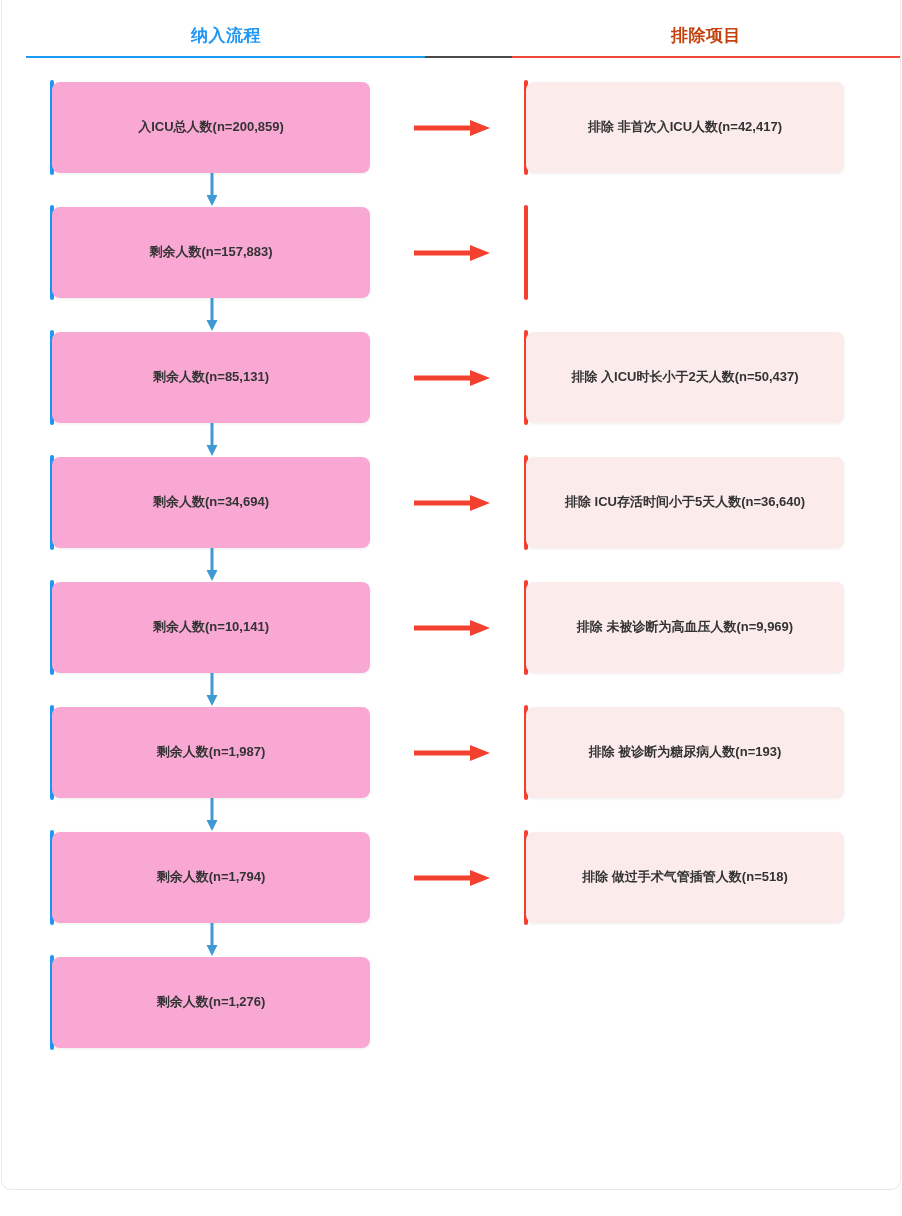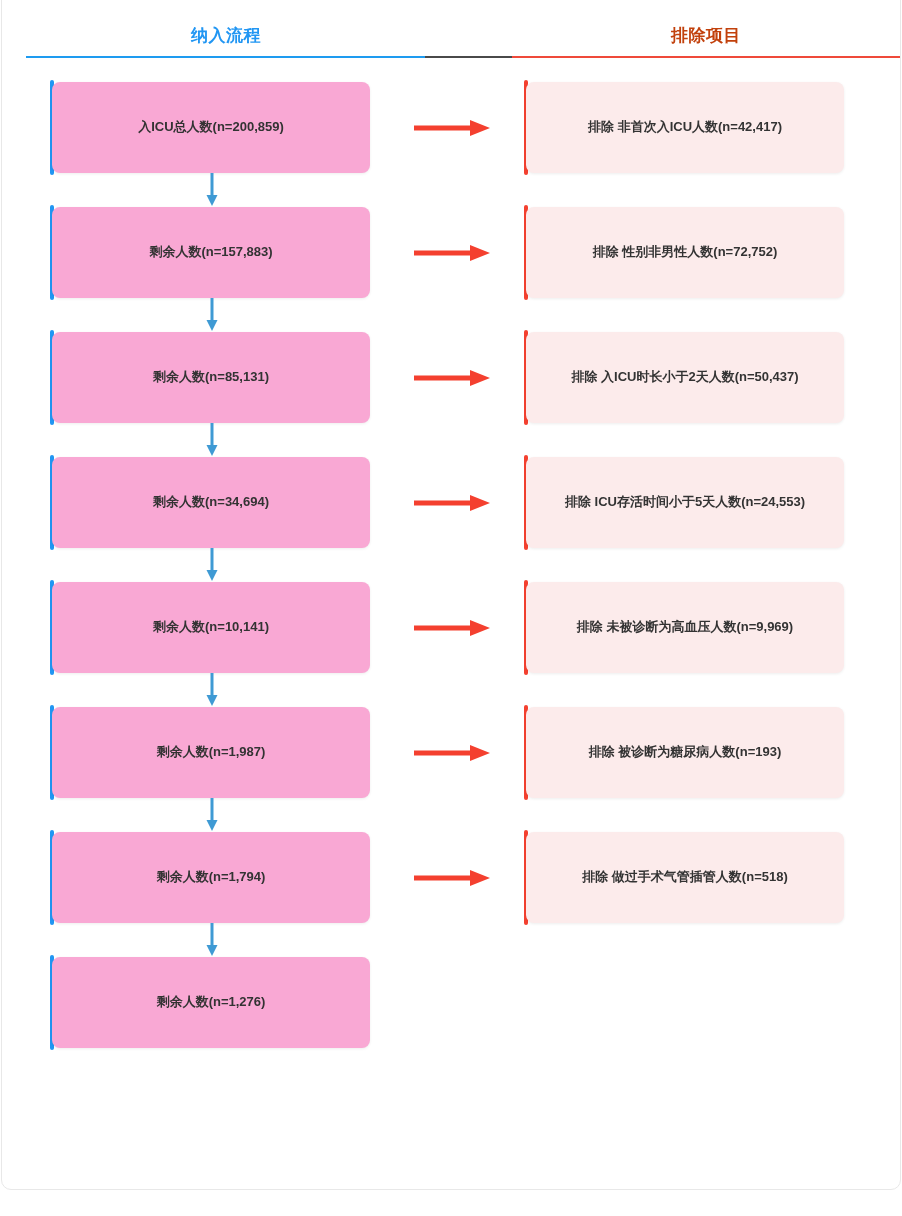--- a/index.html
+++ b/index.html
@@ -201,23 +201,20 @@
       <div class="row">
         <div class="accent blue"></div>
         <div class="node include">
           <span class="label">剩余人数(n=157,883)</span>
         </div>
         <div class="h-arrow"><svg width="80" height="20" viewBox="0 0 80 20">
             <line x1="0" y1="10" x2="60" y2="10" stroke="#f4402f" stroke-width="5"></line>
             <polygon points="56,2 76,10 56,18" fill="#f4402f"></polygon>
           </svg></div>
         <div class="accent red"></div>
-        <div class="node exclude">
-          <span class="label">排除 性别非男性人数(n=72,752)</span>
-        </div>
         <div class="v-arrow"><svg width="14" height="34" viewBox="0 0 14 34">
             <line x1="7" y1="0" x2="7" y2="24" stroke="#3f9ad4" stroke-width="3"></line>
             <polygon points="1.5,22 12.5,22 7,33" fill="#3f9ad4"></polygon>
           </svg></div>
       </div>
       <div class="row">
         <div class="accent blue"></div>
         <div class="node include">
           <span class="label">剩余人数(n=85,131)</span>
         </div>
@@ -238,21 +235,21 @@
         <div class="accent blue"></div>
         <div class="node include">
           <span class="label">剩余人数(n=34,694)</span>
         </div>
         <div class="h-arrow"><svg width="80" height="20" viewBox="0 0 80 20">
             <line x1="0" y1="10" x2="60" y2="10" stroke="#f4402f" stroke-width="5"></line>
             <polygon points="56,2 76,10 56,18" fill="#f4402f"></polygon>
           </svg></div>
         <div class="accent red"></div>
         <div class="node exclude">
-          <span class="label">排除 ICU存活时间小于5天人数(n=24,553)</span>
+          <span class="label">排除 ICU存活时间小于5天人数(n=36,640)</span>
         </div>
         <div class="v-arrow"><svg width="14" height="34" viewBox="0 0 14 34">
             <line x1="7" y1="0" x2="7" y2="24" stroke="#3f9ad4" stroke-width="3"></line>
             <polygon points="1.5,22 12.5,22 7,33" fill="#3f9ad4"></polygon>
           </svg></div>
       </div>
       <div class="row">
         <div class="accent blue"></div>
         <div class="node include">
           <span class="label">剩余人数(n=10,141)</span>

